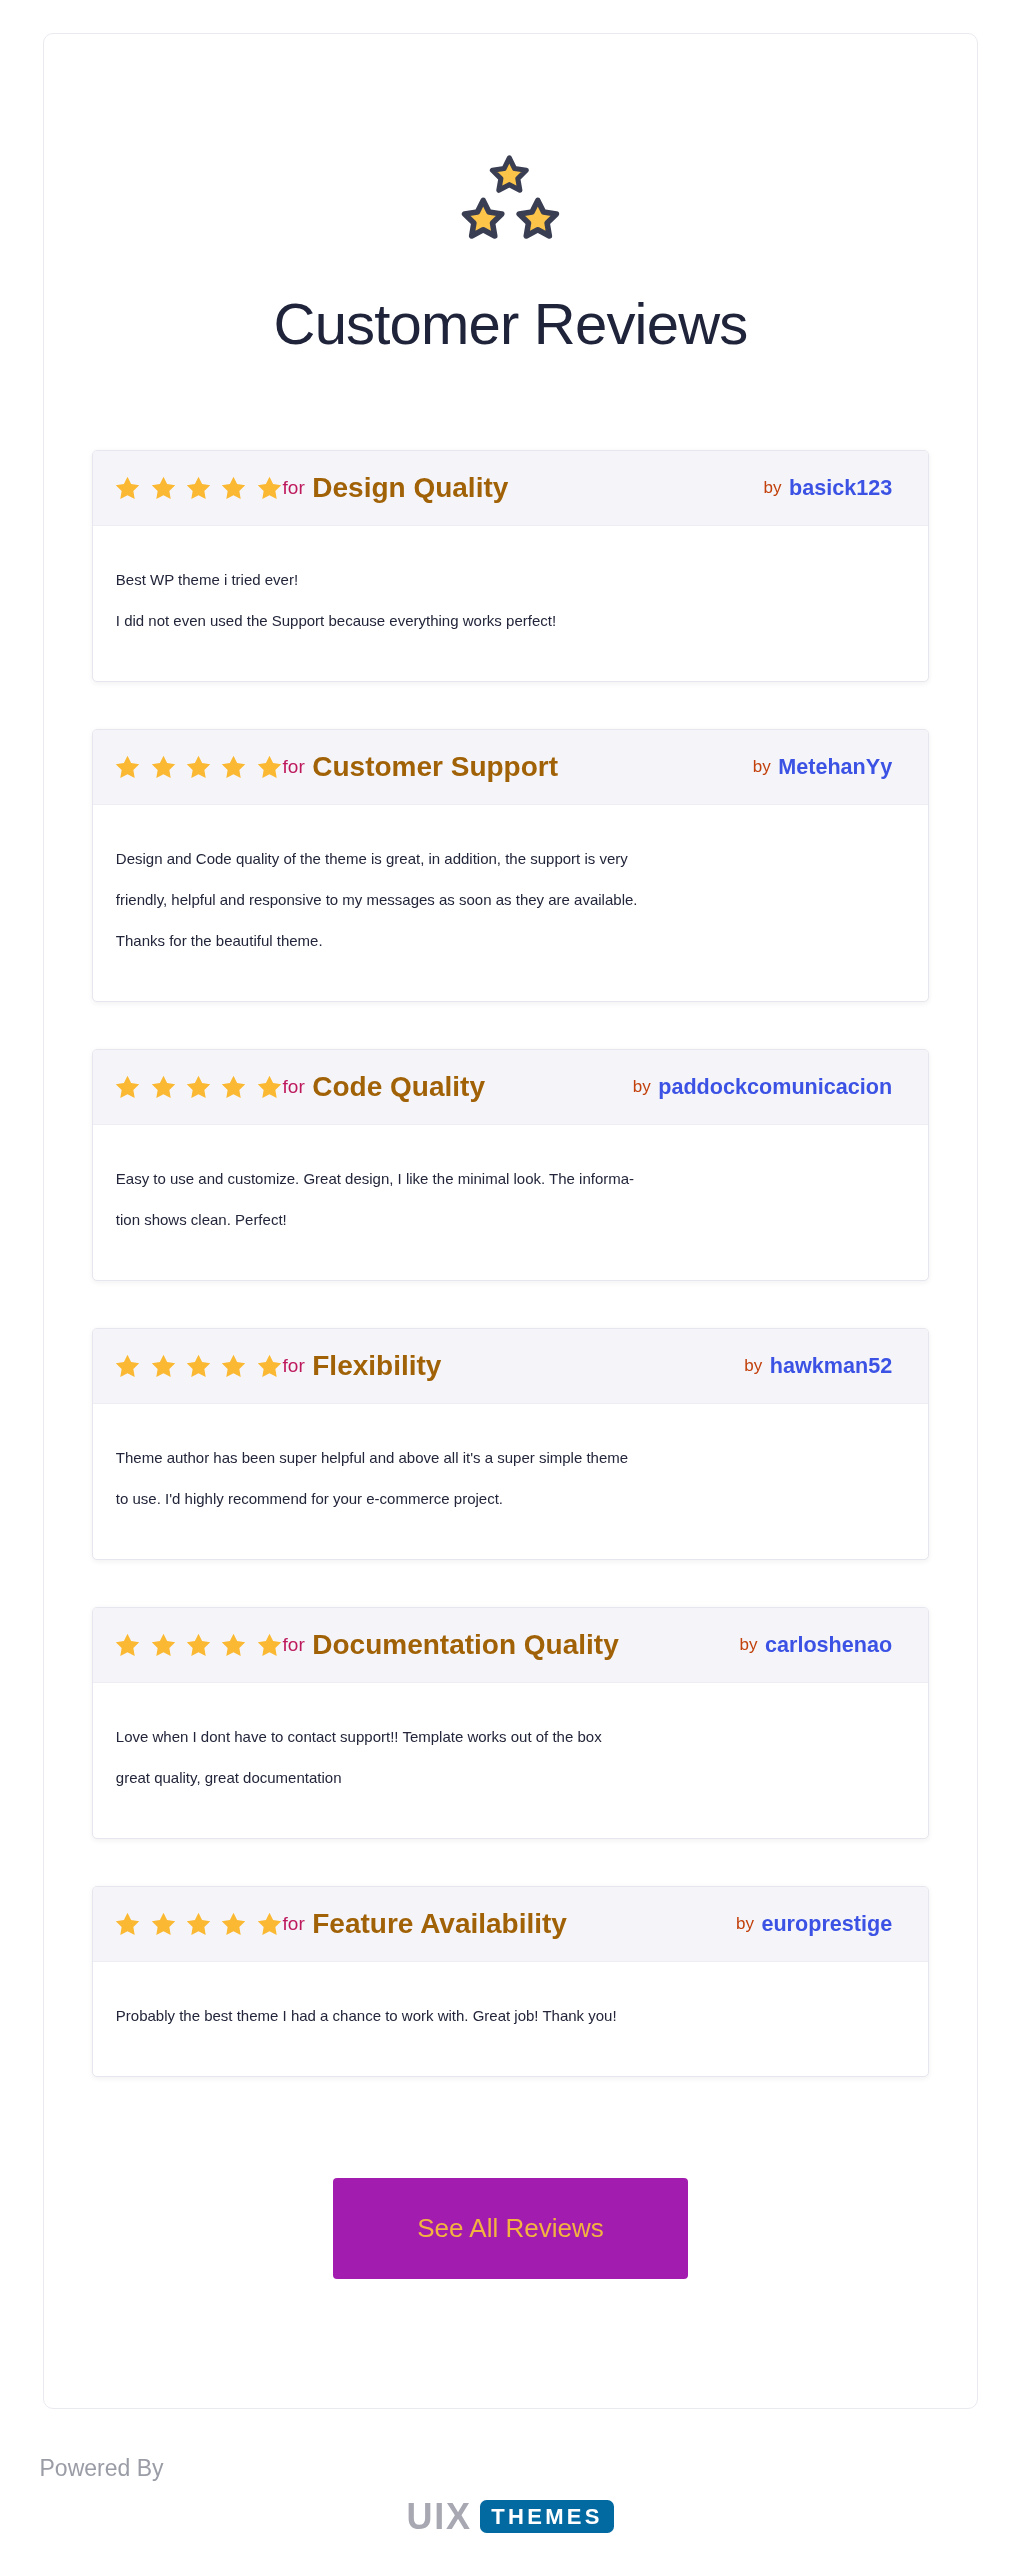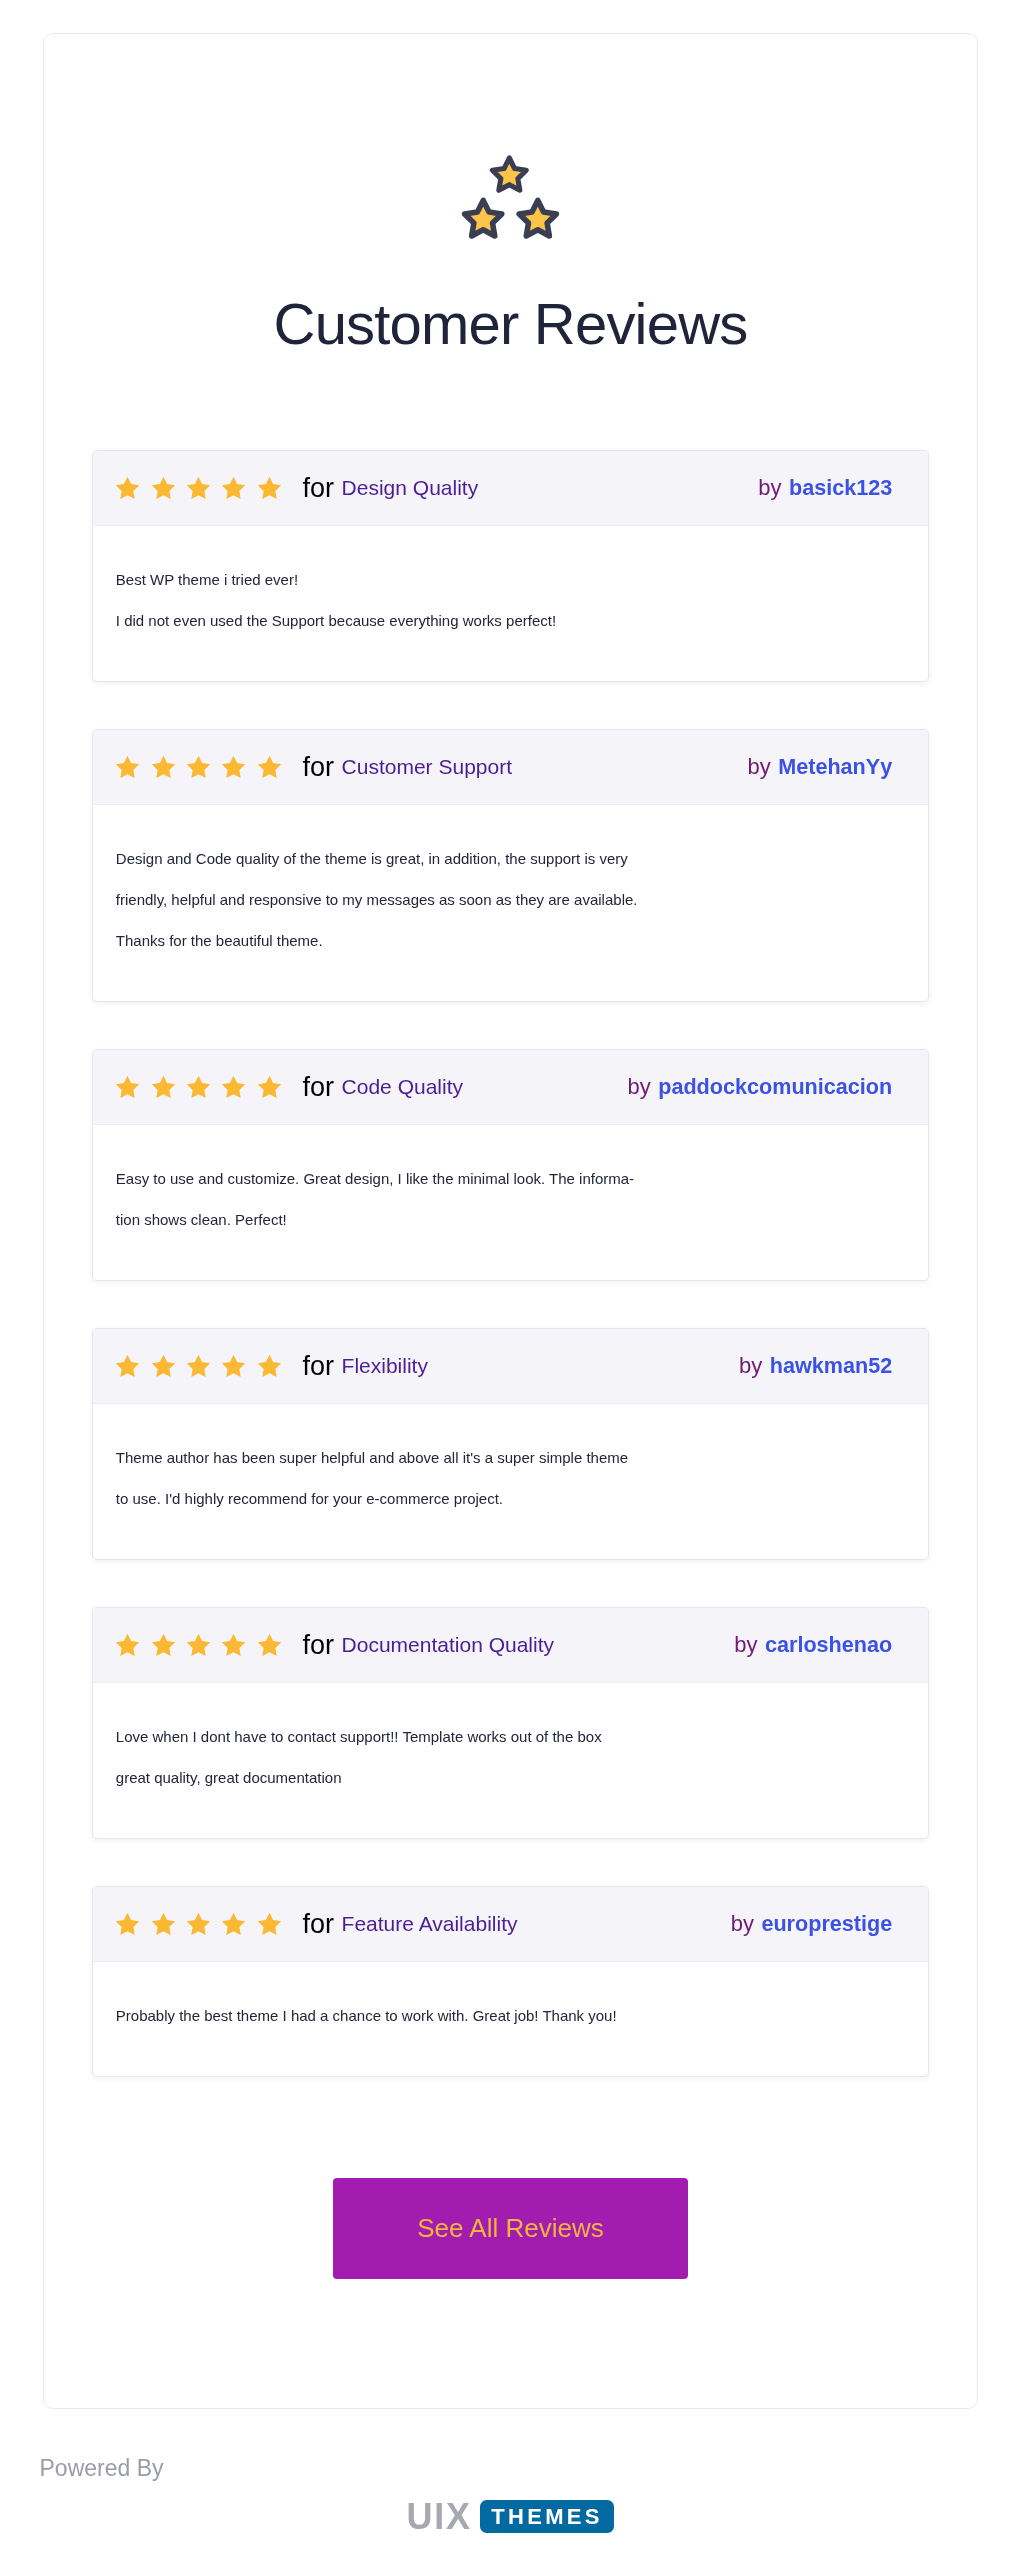--- a/index.html
+++ b/index.html
@@ -43,24 +43,24 @@
   .card-header {
     height:75px;
     background:#F5F5F9;
     border-bottom:0.8px solid #EDEEF3;
     display:flex;
     align-items:center;
     padding:0 36px 0 21.6px;
   }
   .stars { display:flex; gap:8.3px; align-items:center; }
   .stars svg { display:block; }
-  .for-label { color:#000000; font-size:27px; margin-left:20px; }
-  .category { color:#4c1d95; font-size:21px; font-weight:400; margin-left:7.5px; }
+  .for-label { color:#be185d; font-size:19px; }
+  .category { color:#a16207; font-size:28px; font-weight:700; margin-left:7.5px; }
   .spacer { flex:1; }
-  .by-label { color:#701a75; font-size:22px; }
+  .by-label { color:#c2410c; font-size:17px; }
   .username {
     color:#3B52E4;
     font-size:21.6px;
     font-weight:600;
     margin-left:7.5px;
     text-decoration:none;
     cursor:pointer;
   }
 
   .card-body { padding:33px 36px 40px 23px; }

